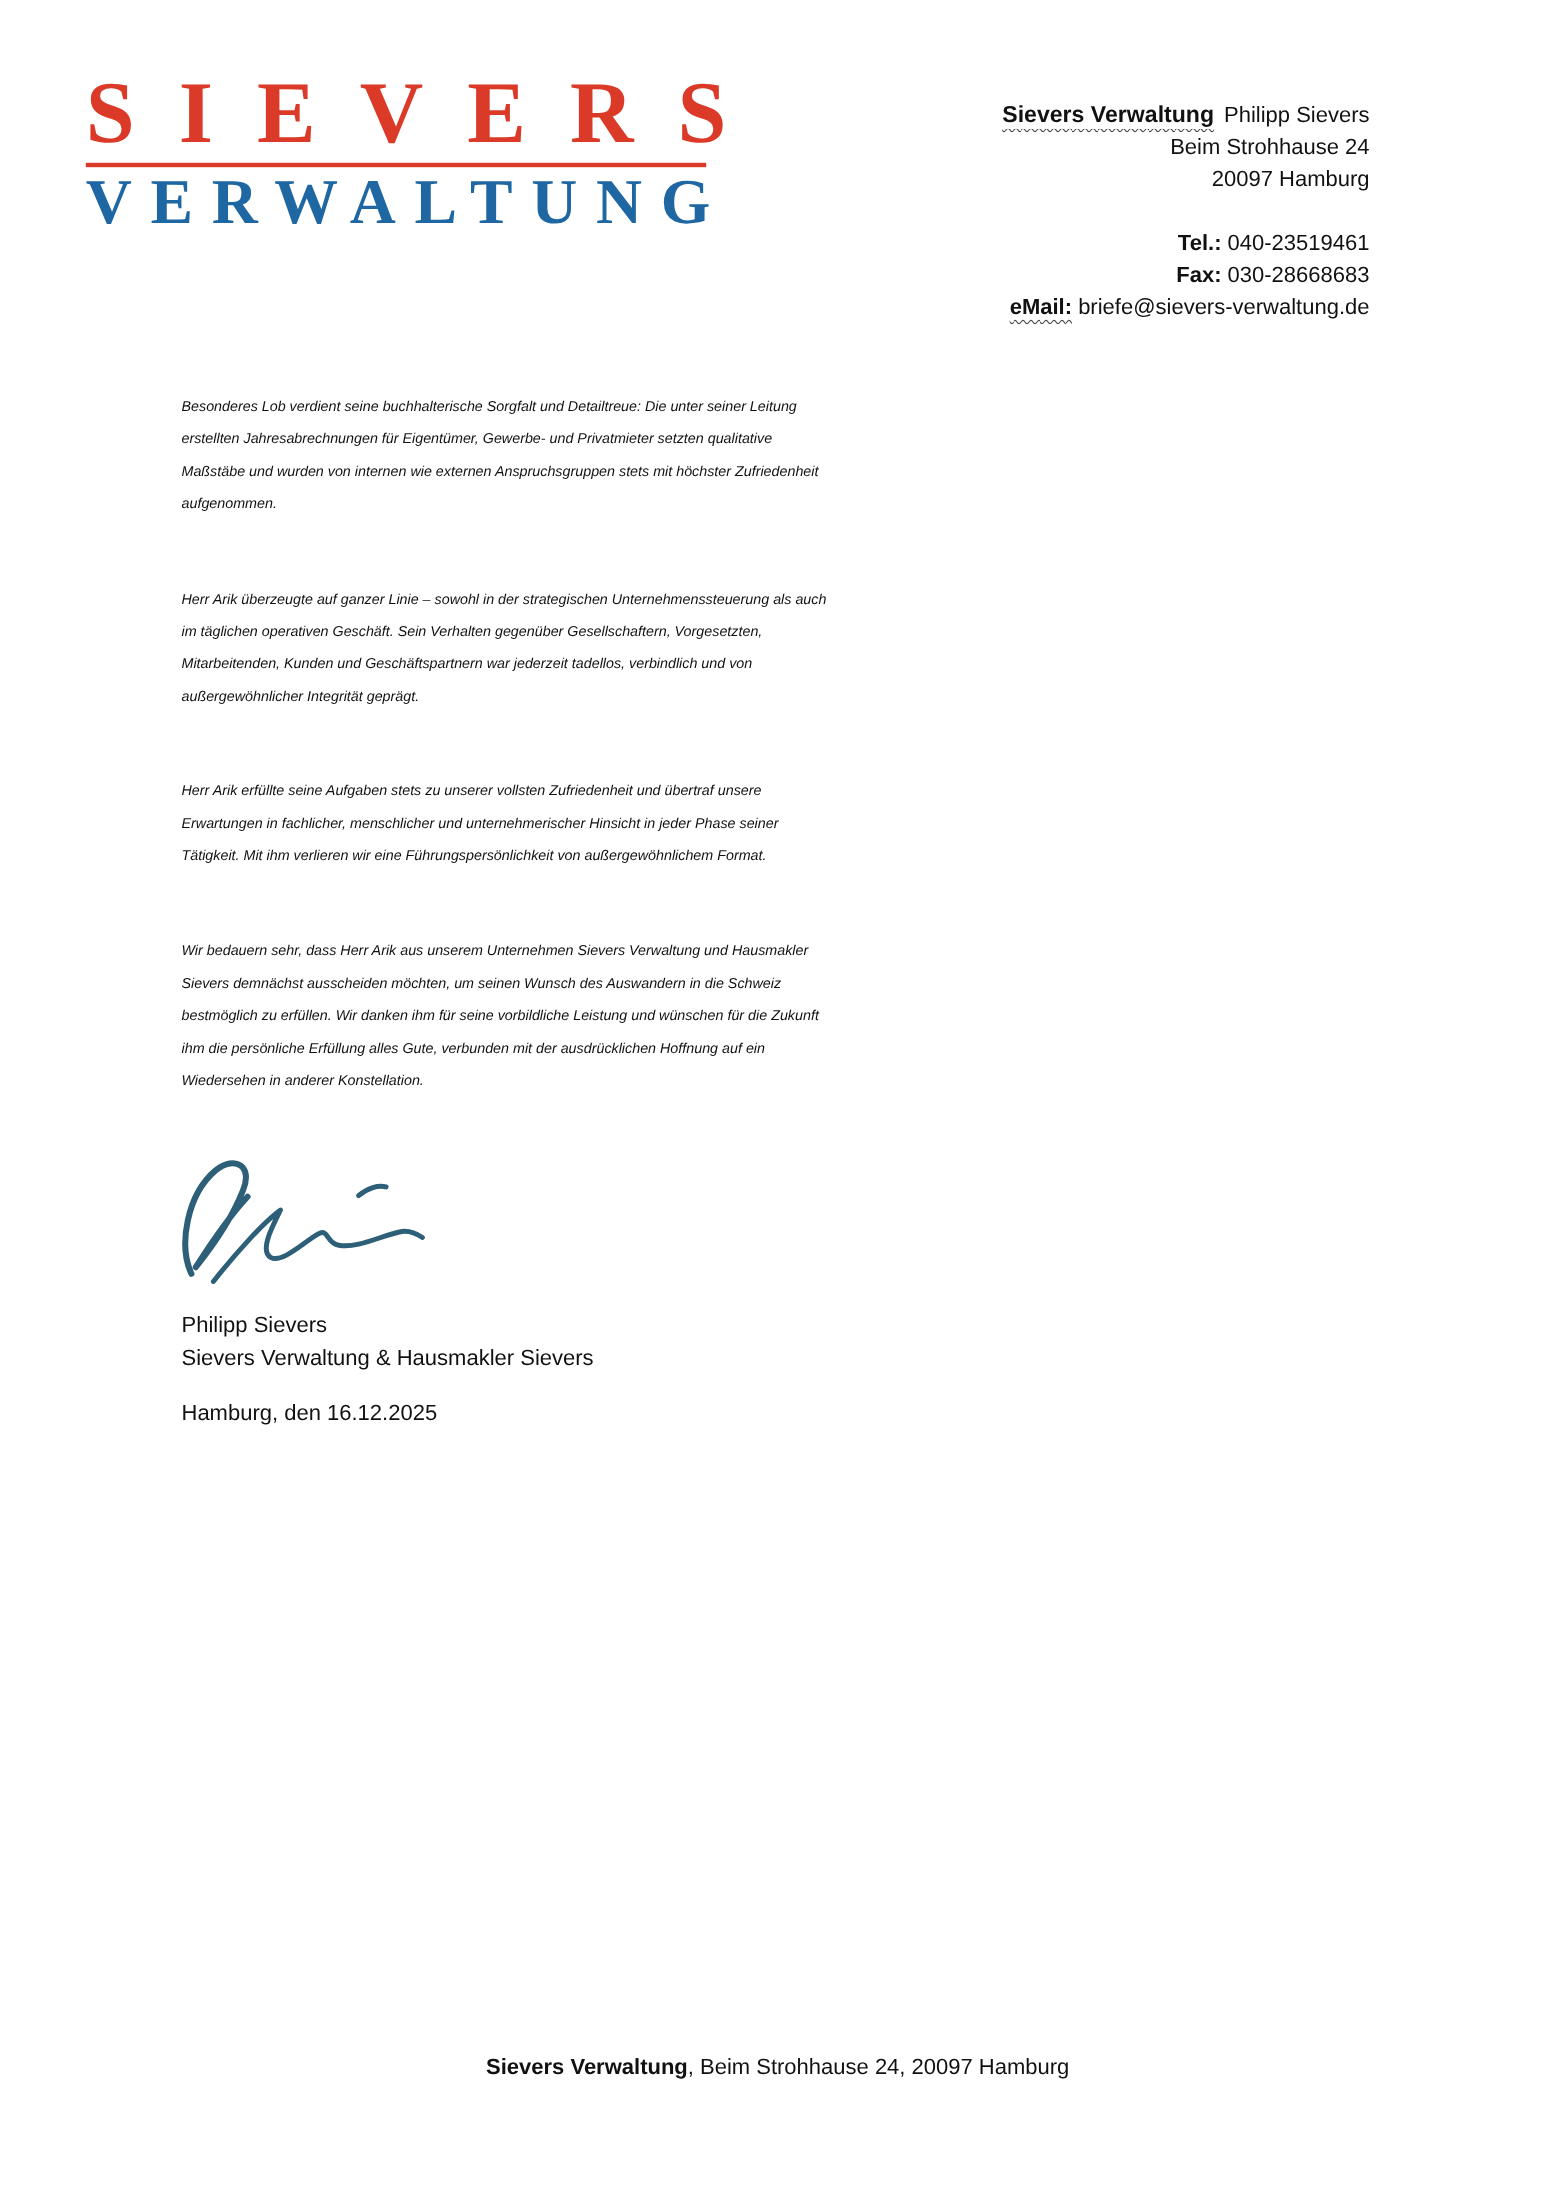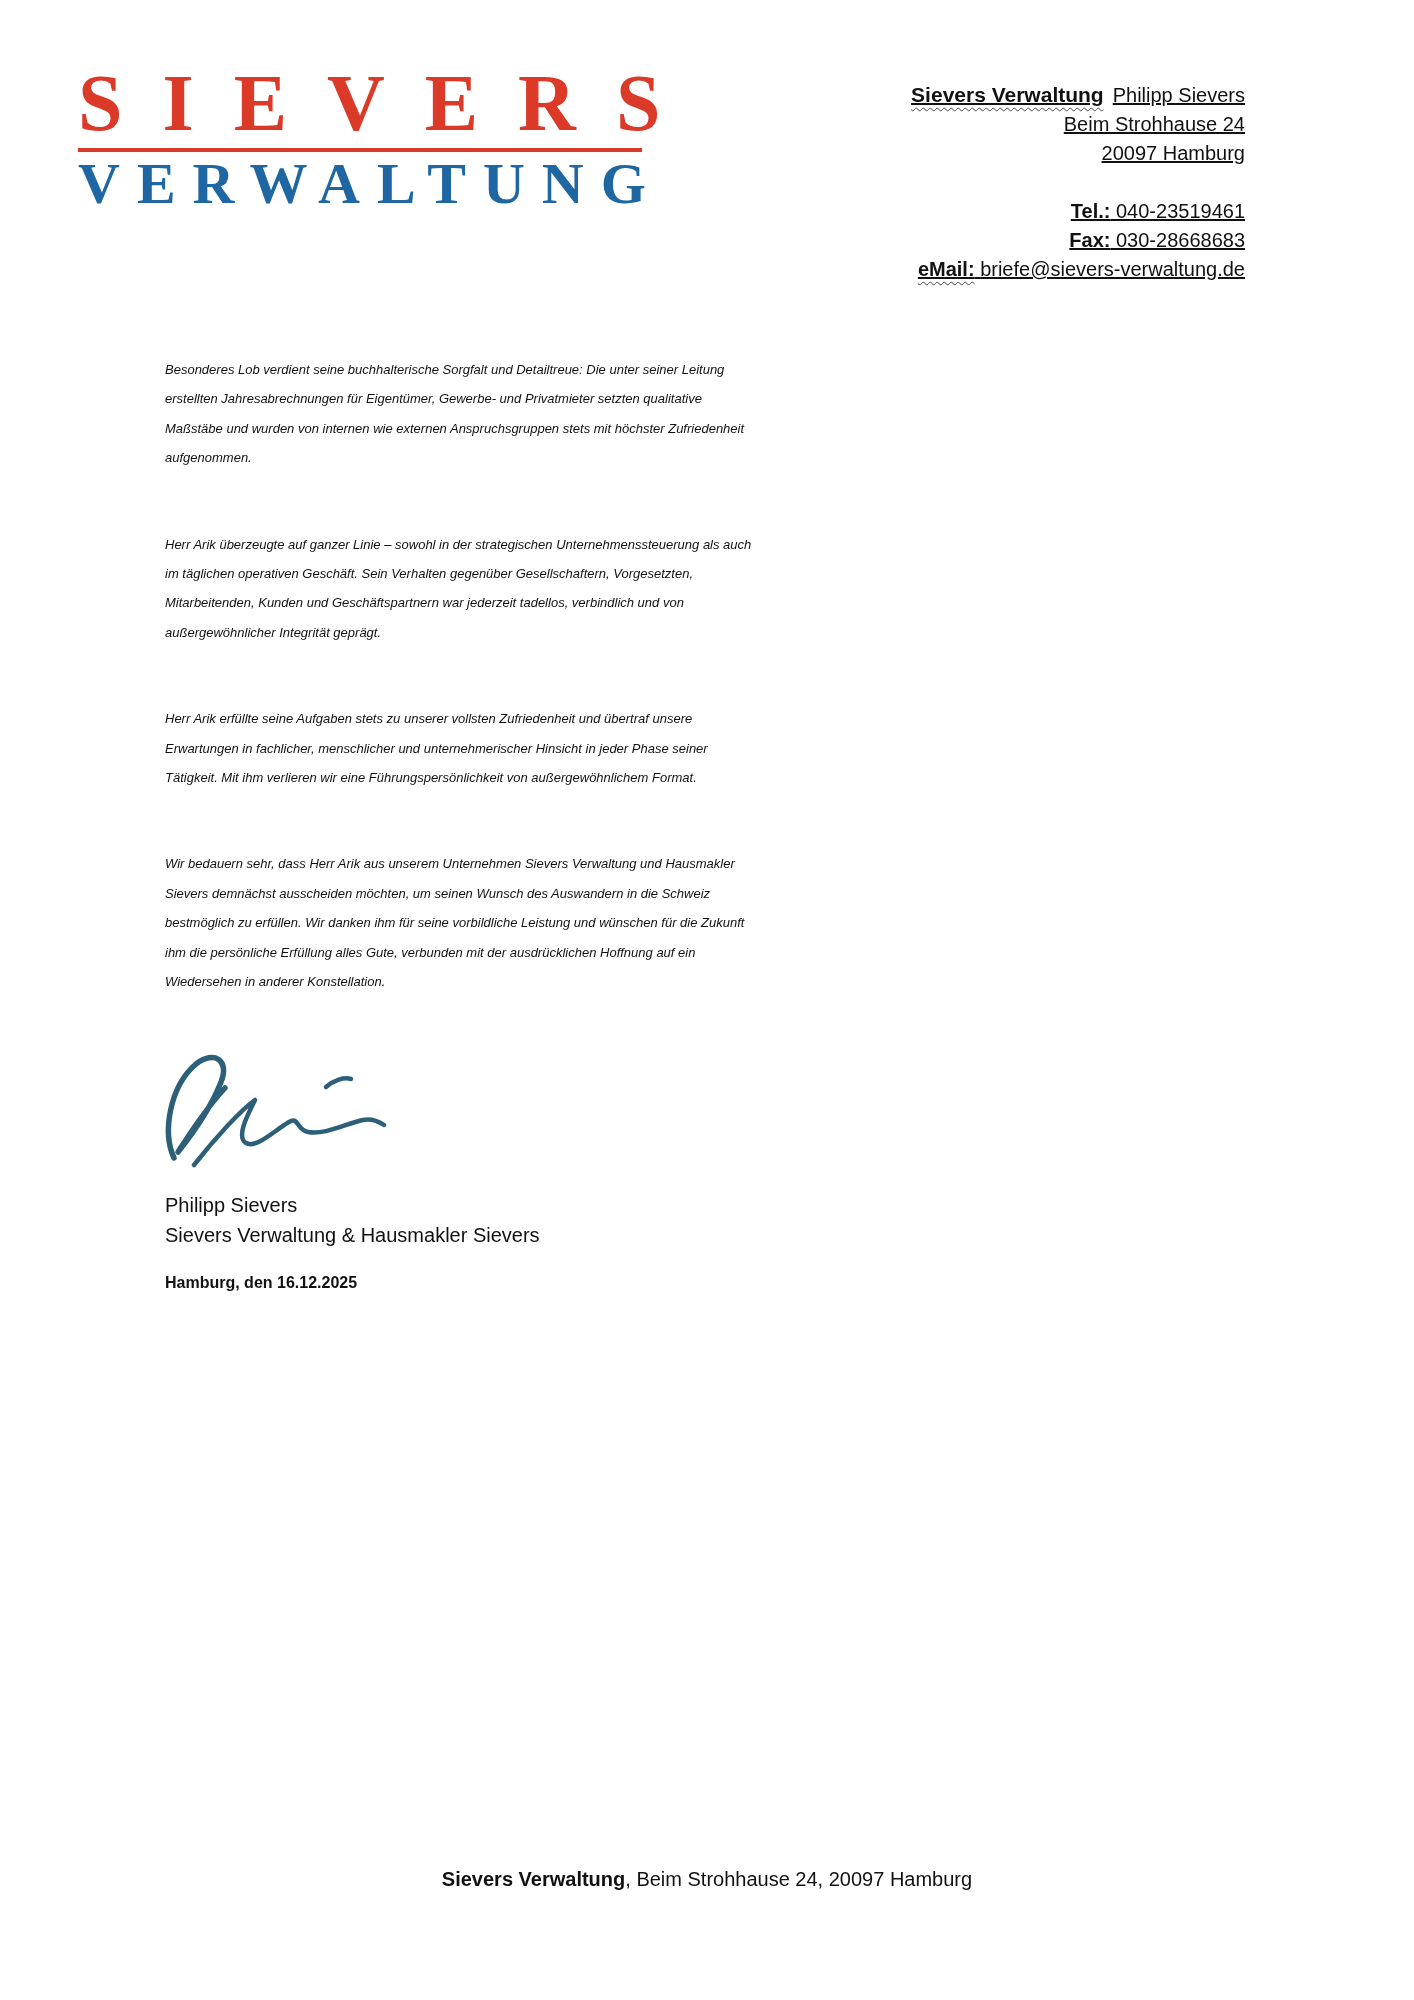--- a/index.html
+++ b/index.html
@@ -46,27 +46,26 @@
     line-height: 60px;
     letter-spacing: 17px;
     color: var(--logo-blue, #1e67a2);
     white-space: nowrap;
     margin-top: 2px;
   }
 
   
   .header-right {
     position: absolute;
-    top: 80px;
+    top: 90px;
     right: 169px;
     text-align: right;
     font-size: 20px;
     line-height: 29px;
     white-space: nowrap;
-    text-decoration: underline;
   }
   .header-right .row { min-height: 29px; }
   .company-wavy {
     font-weight: bold;
     font-size: 21px;
     text-decoration-line: underline;
     text-decoration-style: wavy;
     text-decoration-color: #4a4a4a;
     text-decoration-thickness: 1px;
     text-underline-offset: 5px;
@@ -114,22 +113,21 @@
     position: absolute;
     left: 165px;
     top: 1190px;
     font-size: 20px;
     line-height: 30px;
   }
   .date-line {
     position: absolute;
     left: 165px;
     top: 1274px;
-    font-size: 16px;
-    font-weight: bold;
+    font-size: 20px;
   }
 
   
   .footer {
     position: absolute;
     left: 0;
     top: 1868px;
     width: 100%;
     text-align: center;
     font-size: 20px;

